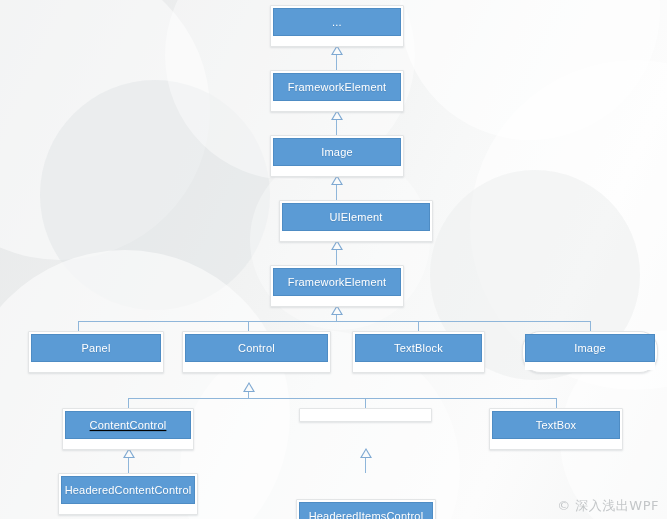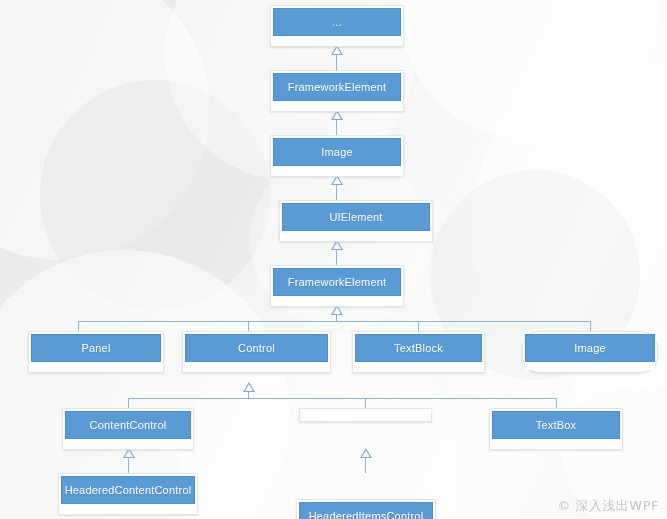--- a/index.html
+++ b/index.html
@@ -204,21 +204,21 @@
   <div class="cls" style="left:352px; top:331px; width:133px;">
     <div class="bar">TextBlock</div>
     <div class="strip"></div>
   </div>
 
   <div class="cls" style="left:522px; top:331px; width:136px;border-radius:18px;">
     <div class="bar">Image</div>
     <div class="strip"></div>
   </div>
 
-  <div class="cls" style="left:62px; top:408px; width:132px;">
+  <div class="cls" style="left:62px; top:408px; width:132px;text-decoration:underline;">
     <div class="bar">ContentControl</div>
     <div class="strip"></div>
   </div>
 
   <div class="cls" style="left:299px; top:408px; width:133px;">
     <div class="strip"></div>
   </div>
 
   <div class="cls" style="left:489px; top:408px; width:134px;">
     <div class="bar">TextBox</div>

